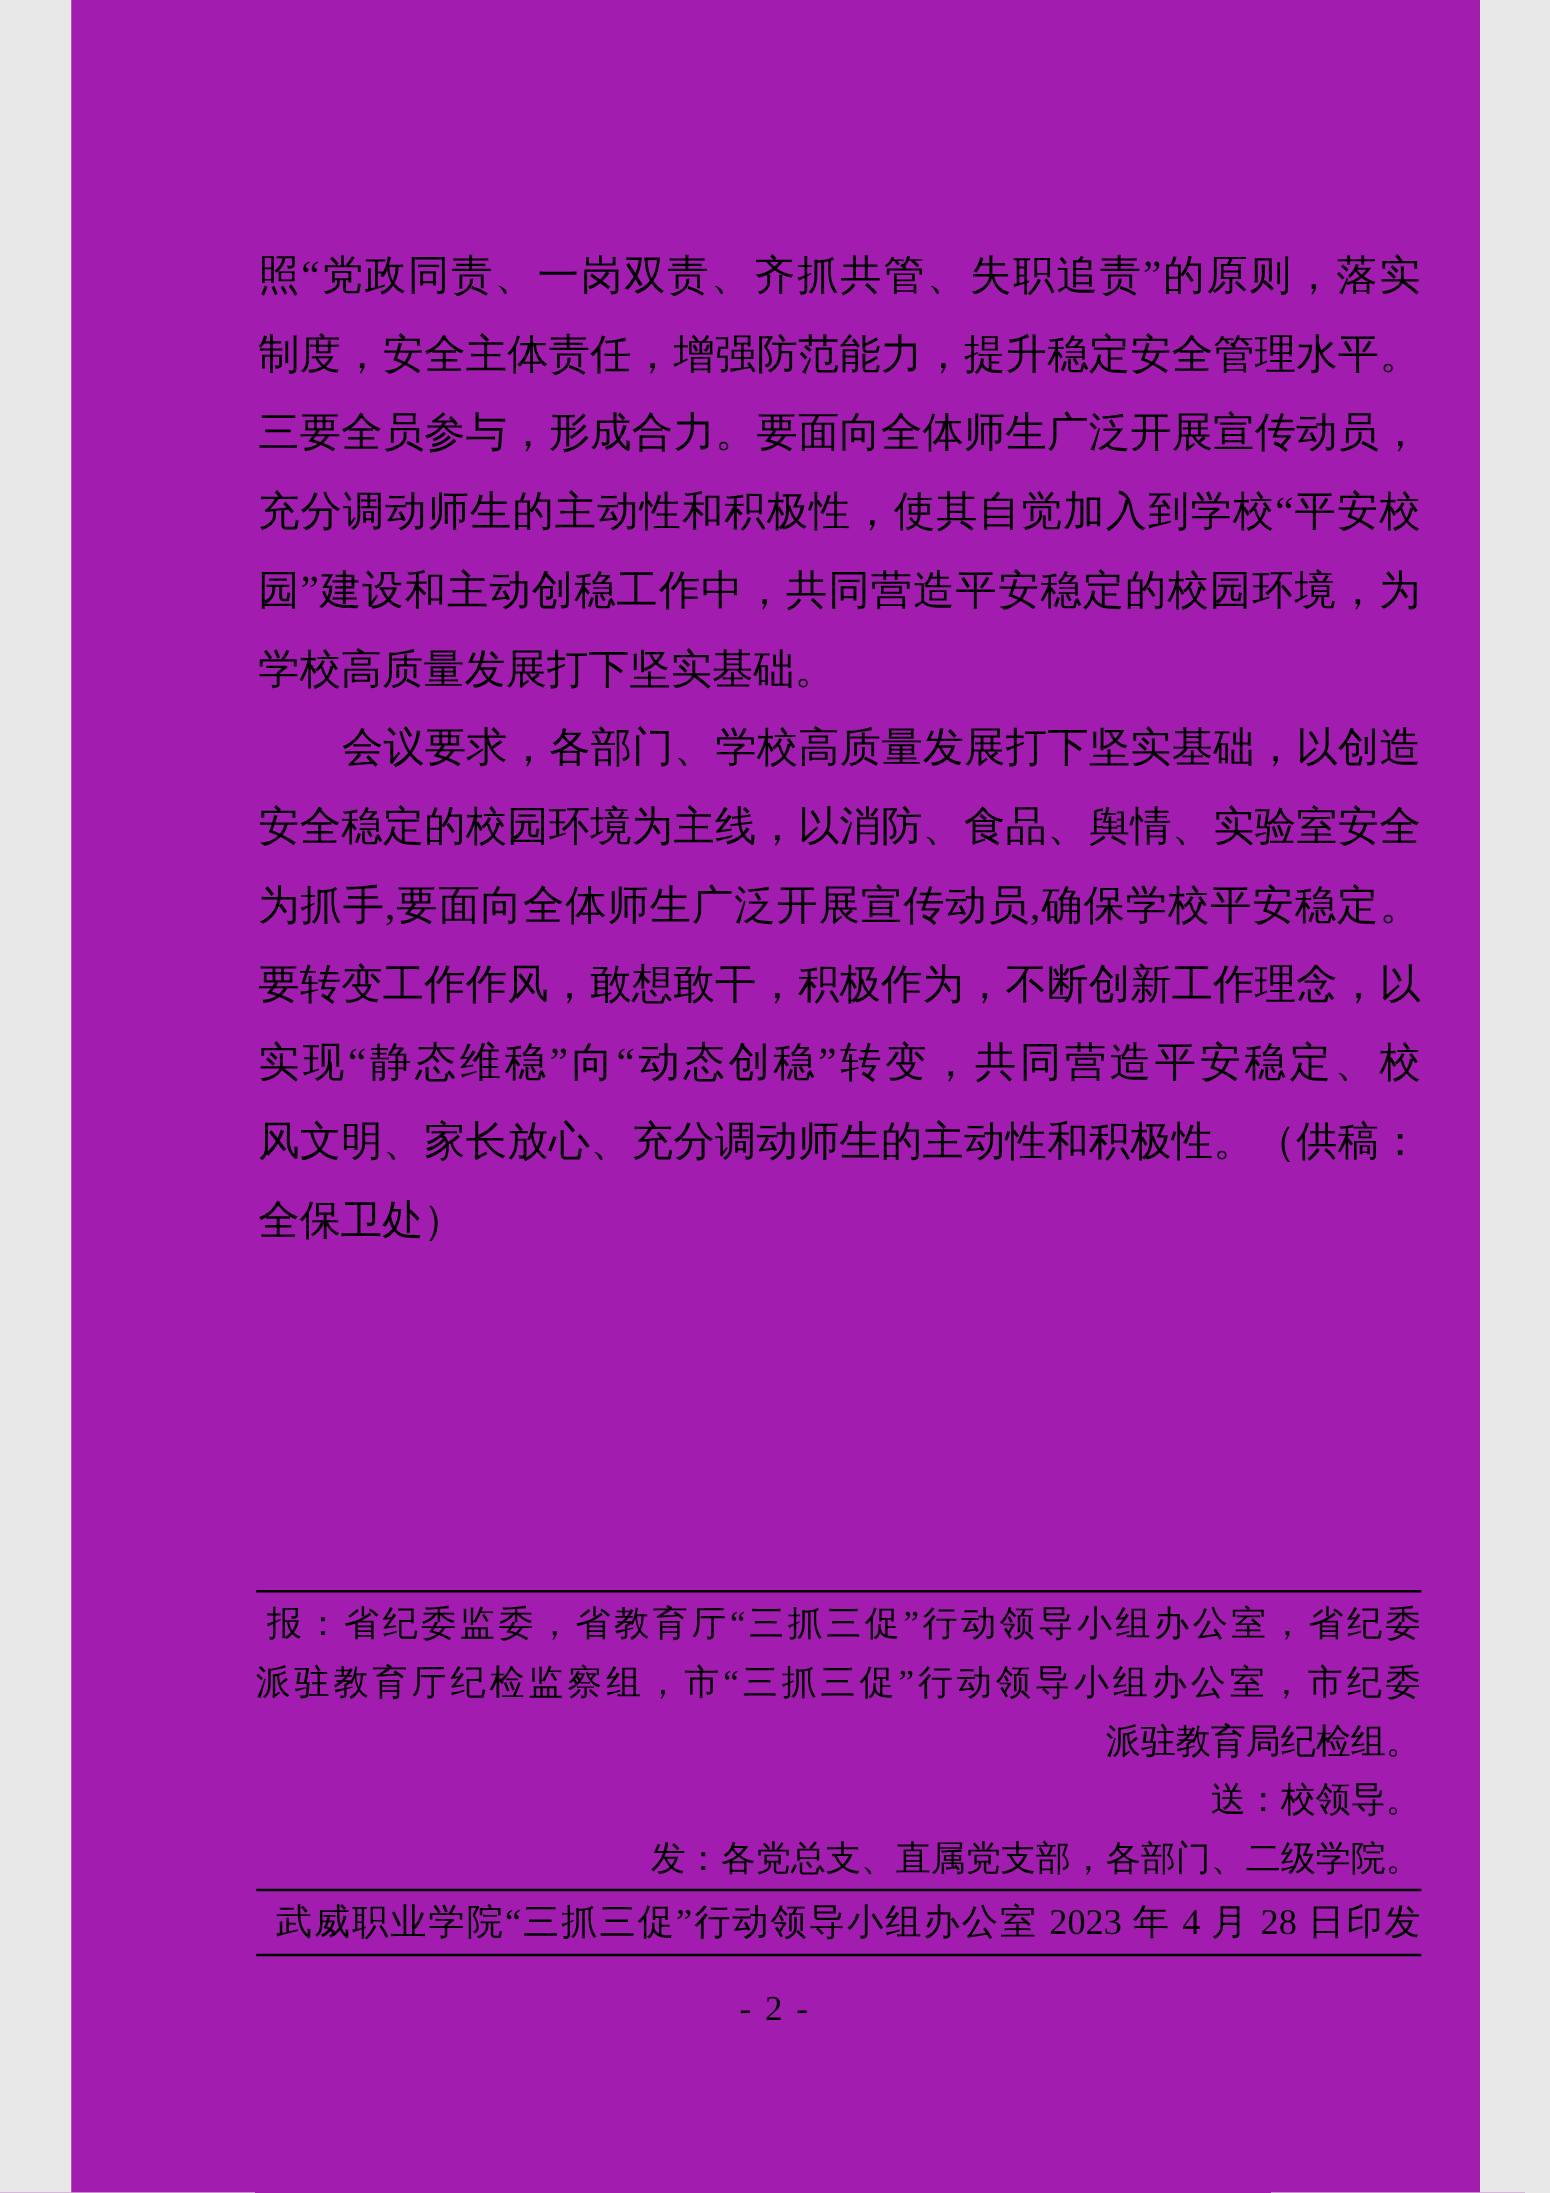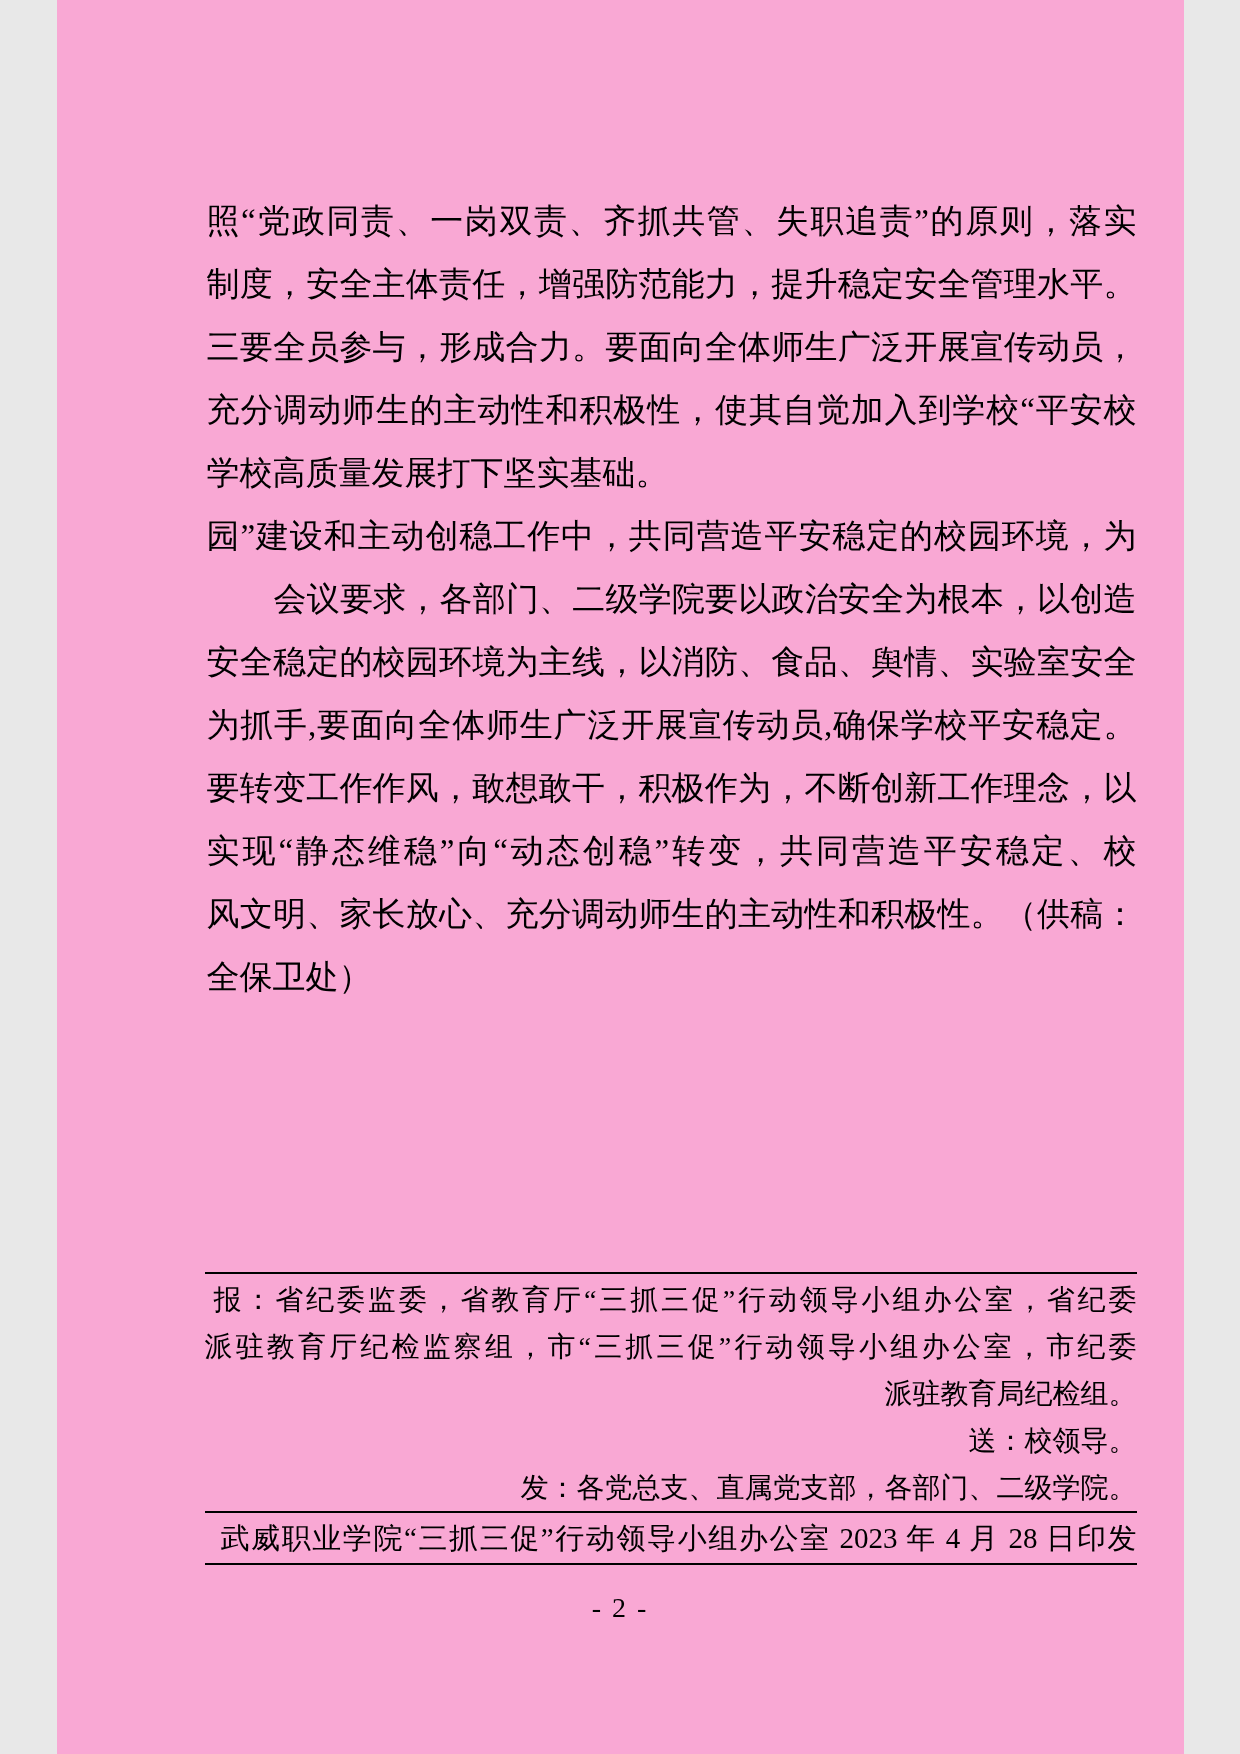--- a/index.html
+++ b/index.html
@@ -1,21 +1,21 @@
 <!DOCTYPE html>
 <html><head>
 <meta charset="utf-8">
 <style>
   html, body { margin: 0; padding: 0; background: #e8e8e8; }
   .page {
     position: relative;
     width: 1127px;
     height: 1754px;
     margin: 0 auto;
-    background: #f9a8d4;
+    background: #a21caf;
     color: #000000;
     font-family: "Liberation Serif", "DejaVu Serif", serif;
     overflow: hidden;
   }
   .body-text {
     position: absolute;
     left: 150px;
     top: 190px;
     width: 930px;
     font-size: 33px;
@@ -83,23 +83,23 @@
 </head>
 <body>
 
 <div class="page">
 
   <div class="body-text">
     <div class="bline">照“党政同责、一岗双责、齐抓共管、失职追责”的原则，落实</div>
     <div class="bline">制度，安全主体责任，增强防范能力，提升稳定安全管理水平。</div>
     <div class="bline">三要全员参与，形成合力。要面向全体师生广泛开展宣传动员，</div>
     <div class="bline">充分调动师生的主动性和积极性，使其自觉加入到学校“平安校</div>
+    <div class="bline">园”建设和主动创稳工作中，共同营造平安稳定的校园环境，为</div>
     <div class="bline para-end">学校高质量发展打下坚实基础。</div>
-    <div class="bline">园”建设和主动创稳工作中，共同营造平安稳定的校园环境，为</div>
-    <div class="bline indent2">会议要求，各部门、二级学院要以政治安全为根本，以创造</div>
+    <div class="bline indent2">会议要求，各部门、学校高质量发展打下坚实基础，以创造</div>
     <div class="bline">安全稳定的校园环境为主线，以消防、食品、舆情、实验室安全</div>
     <div class="bline">为抓手,要面向全体师生广泛开展宣传动员,确保学校平安稳定。</div>
     <div class="bline">要转变工作作风，敢想敢干，积极作为，不断创新工作理念，以</div>
     <div class="bline">实现“静态维稳”向“动态创稳”转变，共同营造平安稳定、校</div>
     <div class="bline">风文明、家长放心、充分调动师生的主动性和积极性。（供稿：安</div>
     <div class="bline para-end">全保卫处）</div>
   </div>
 
   <div class="distribution">
     <div class="rule"></div>

